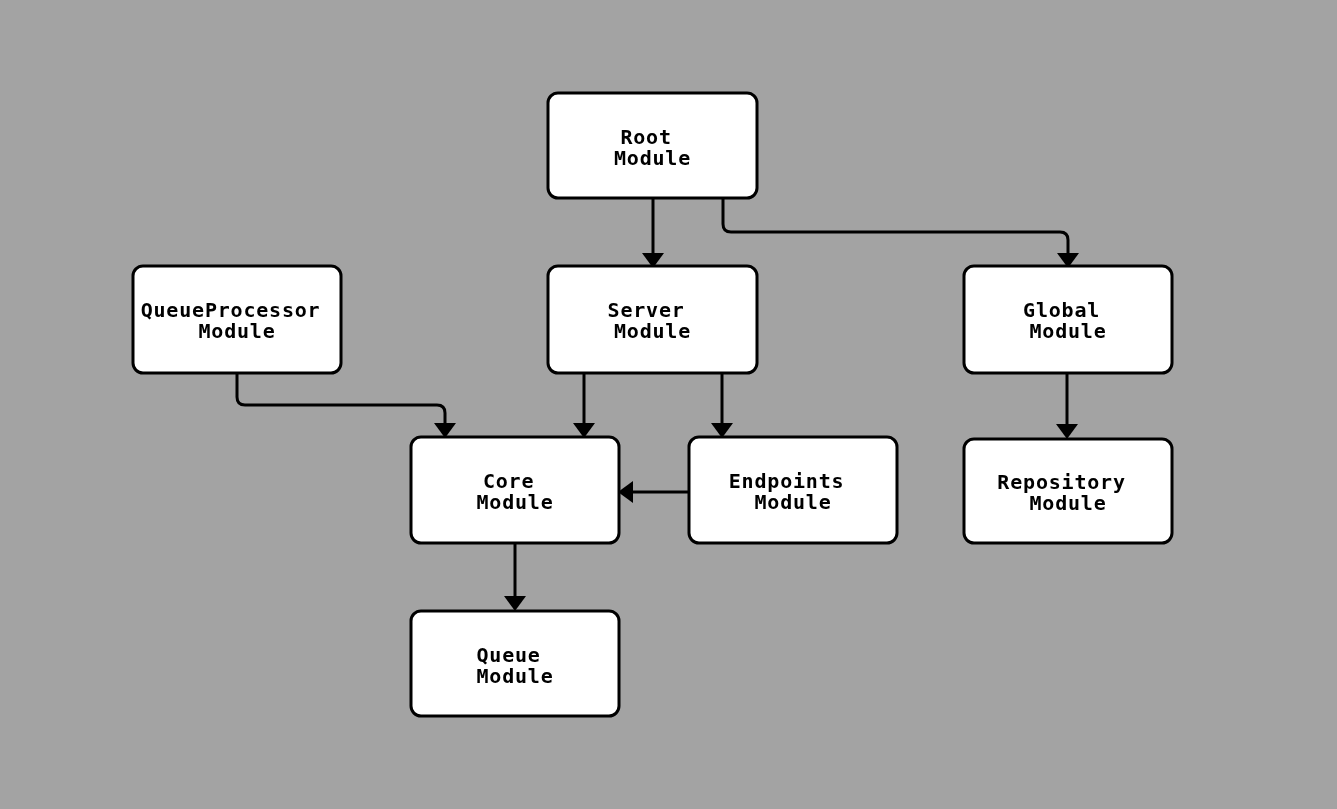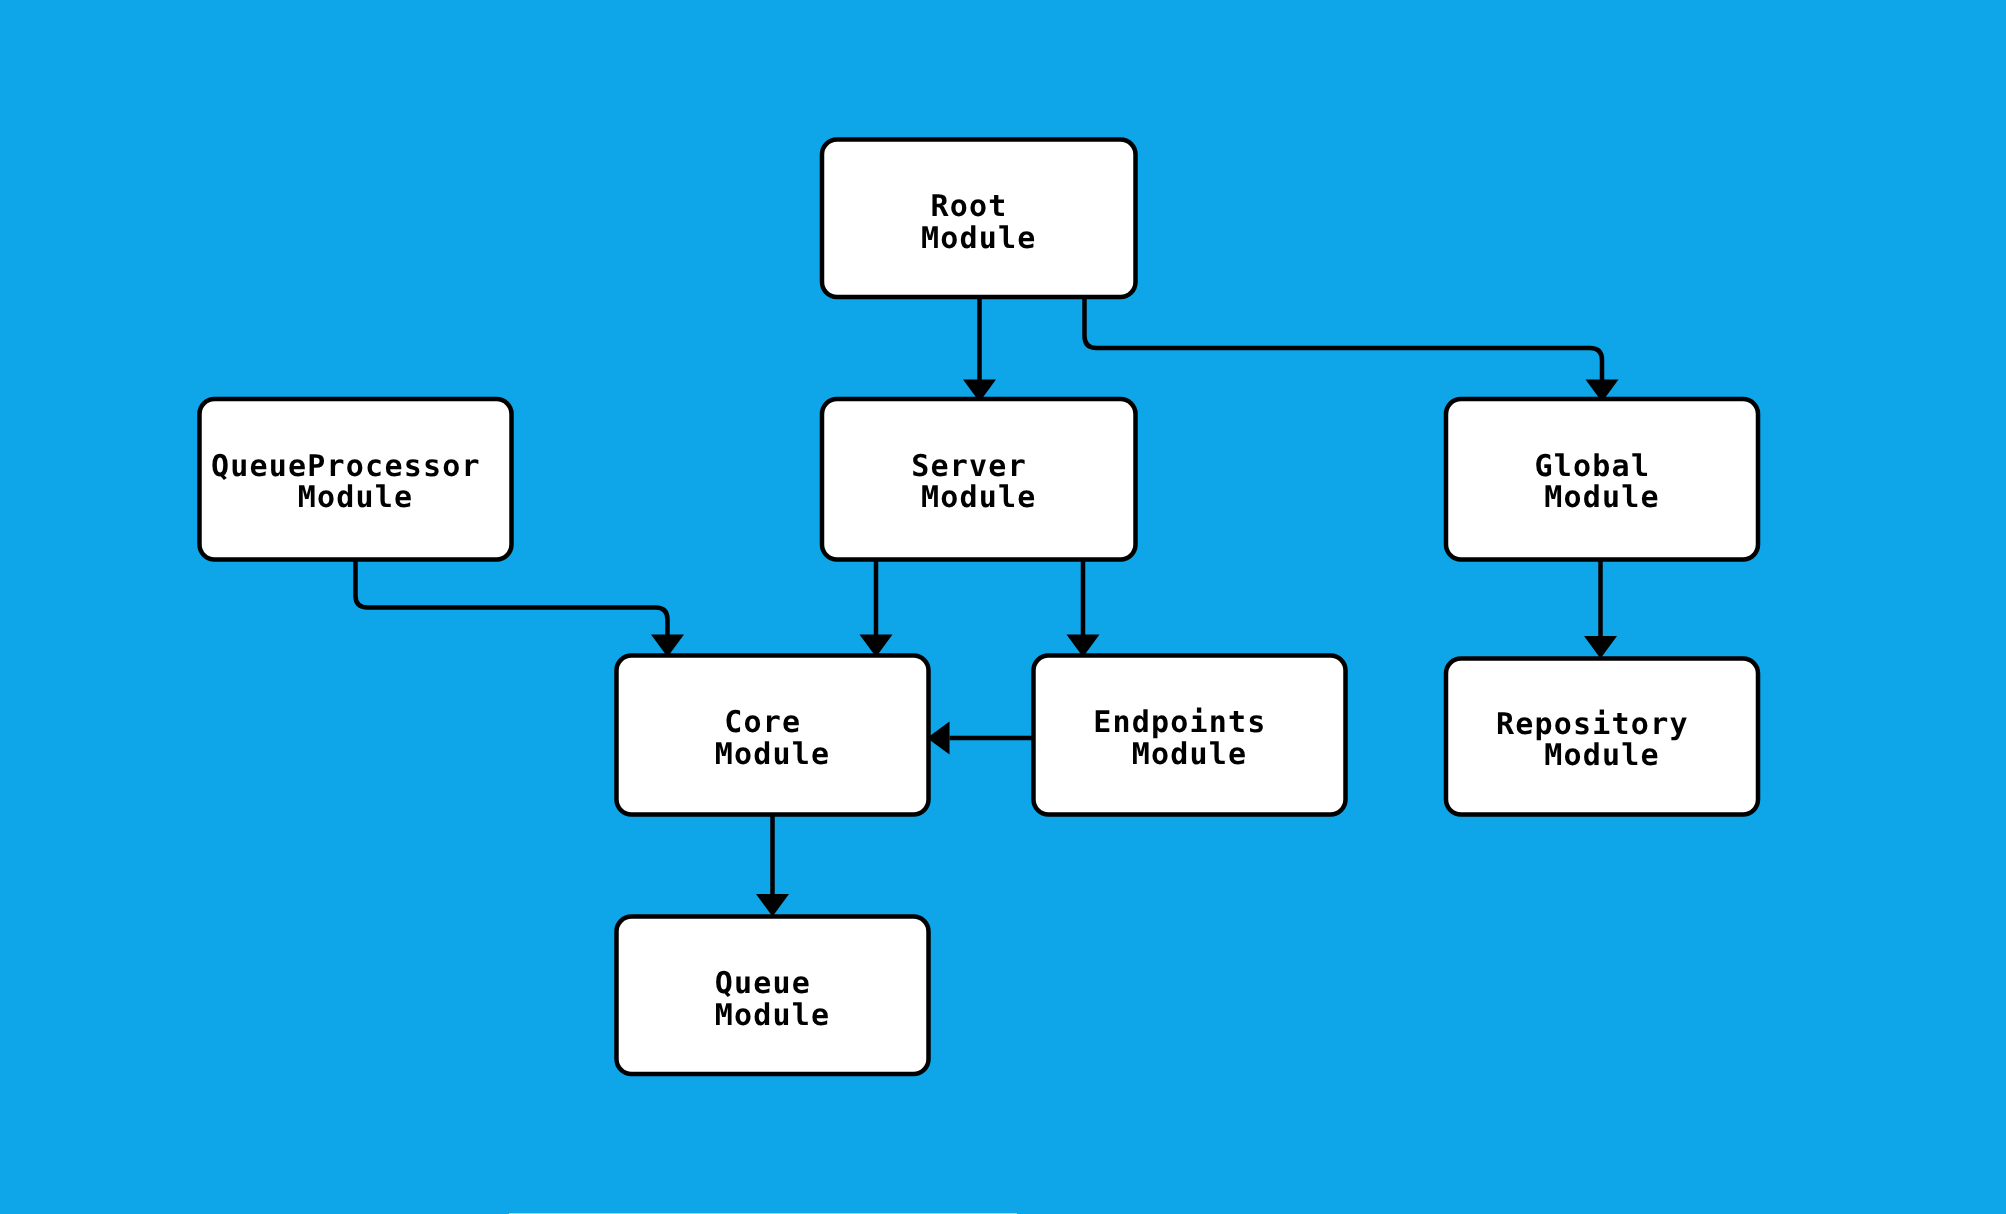--- a/index.html
+++ b/index.html
@@ -8,21 +8,21 @@
     width: 1337px;
     height: 809px;
     background: #ffffff;
     overflow: hidden;
     font-family: "DejaVu Sans Mono", monospace;
   }
   .diagram-wrap {
     position: relative;
     width: 1337px;
     height: 809px;
-    background: #0ea5e9;
+    background: #a3a3a3;
     text-decoration: underline;
   }
   svg { display: block; }
   .node-box {
     fill: #ffffff;
     stroke: #000000;
     stroke-width: 3;
   }
   .node-label {
     fill: #000000;

